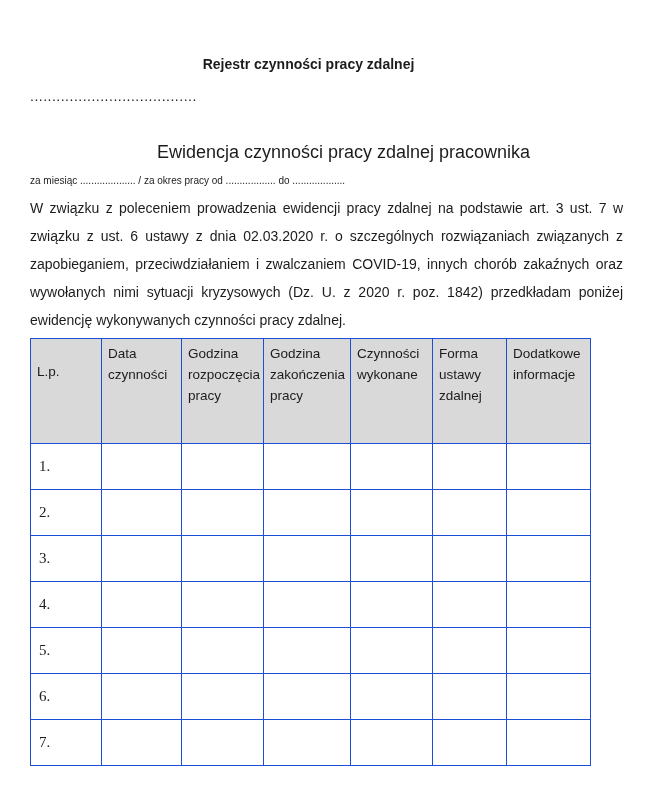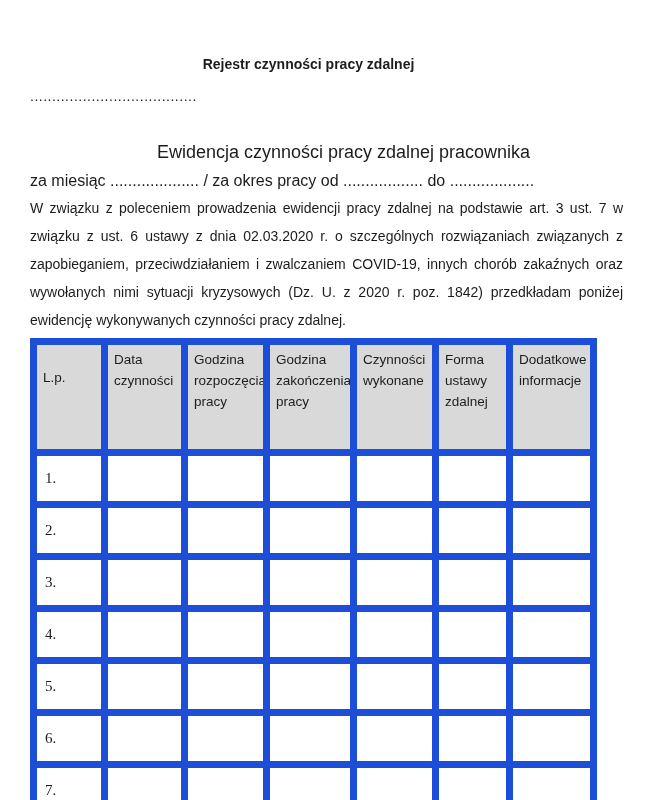--- a/index.html
+++ b/index.html
@@ -23,33 +23,33 @@
     margin-top: 13px;
     letter-spacing: 0.5px;
   }
   .name-label { font-size: 14px; line-height: 20px; margin-top: 3px; }
 
   .subtitle {
     font-size: 18px; text-align: center;
     margin: 37px 0 0 34px;
     line-height: 20px;
   }
-  .period-line { font-size: 16px; line-height: 20px; margin-top: 9px; }
+  .period-line { font-size: 10px; line-height: 20px; margin-top: 9px; }
 
   .para { font-size: 14px; line-height: 28px; margin-top: 3px; width: 593px; }
   .pline { text-align: justify; text-align-last: justify; }
   .pline.last { text-align-last: left; }
 
   table.activity {
     border-collapse: collapse;
     table-layout: fixed;
     width: 560px;
     margin-top: 4px;
   }
-  table.activity th, table.activity td { border: 7px solid #1d4ed8; }
+  table.activity th, table.activity td { border: 1px solid #1d4ed8; }
   table.activity thead th {
     background: #d9d9d9;
     font-weight: 400;
     font-size: 13.5px;
     line-height: 21px;
     text-align: left;
     vertical-align: top;
     padding: 4px 2px 4px 6px;
     height: 96px;
     overflow: hidden;

